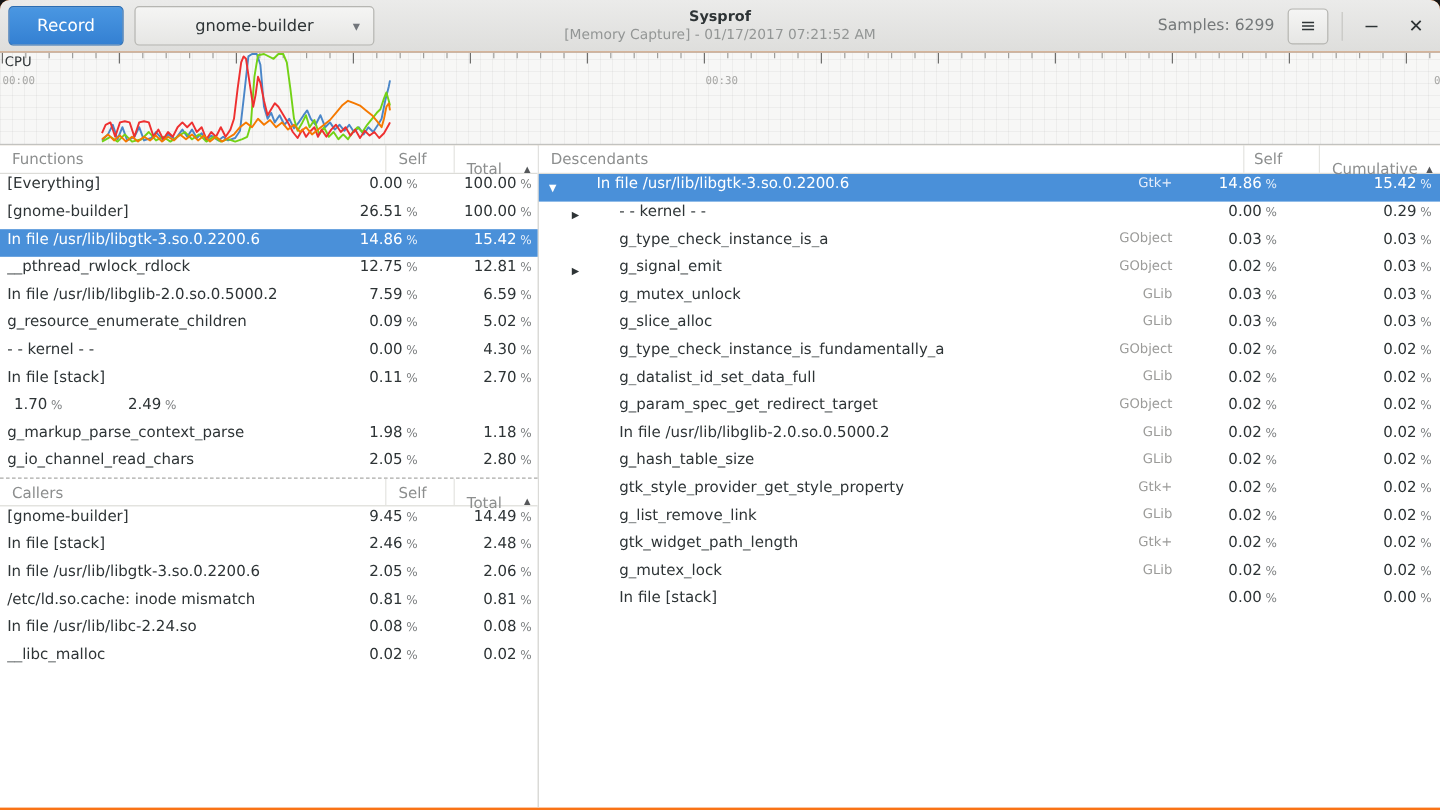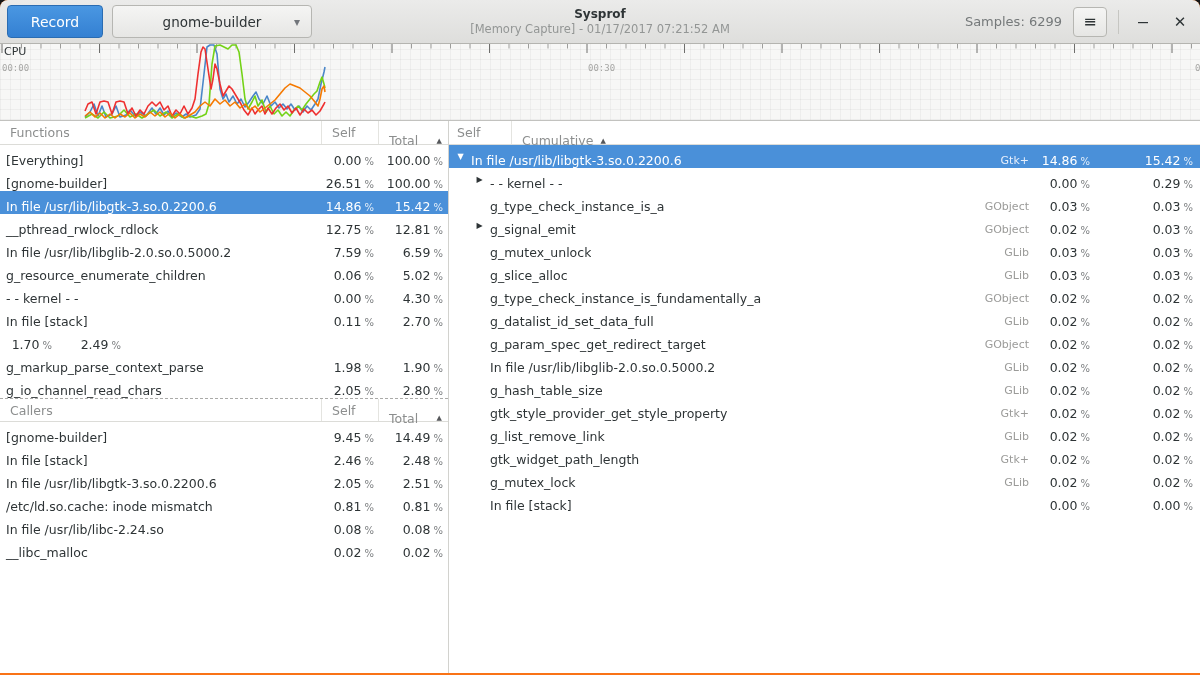--- a/index.html
+++ b/index.html
@@ -38,21 +38,21 @@
   .main { display:flex; height:552px; background:#fff; }
   .pane-left { width:449px; border-right:1px solid #d2d2ce; display:flex; flex-direction:column; }
   .pane-right { flex:1; display:flex; flex-direction:column; }
   .thead { display:flex; height:24px; align-items:stretch; border-bottom:1px solid #dcdcd8; flex:none; background:#fff; }
   .callers .thead { border-top:1px dashed #aaaaa8; }
   .th { font-size:12.5px; color:#8c8e8e; padding-left:10px; display:flex; align-items:center; border-right:1px solid #e4e4e0; }
   .th.name { flex:1; }
   .th:last-child { border-right:none;margin-top:16px; }
   .sort-arrow { margin-left:auto; margin-right:6px; font-size:7px; color:#55575a; }
   .rows { flex:none; }
-  .row { display:flex; height:23px; align-items:flex-end; font-size:12.5px; color:#2e3436; }
+  .row { display:flex; height:23px; align-items:flex-start; font-size:12.5px; color:#2e3436;gap:26px; }
   .row .name { flex:1; padding-left:6px; white-space:nowrap; overflow:hidden; }
   .val { display:flex; justify-content:flex-end; align-items:baseline; padding-right:5px; white-space:nowrap; }
   .pct { font-size:10px; color:#7c7f80; margin-left:3px; }
   .pane-left .self  { width:57px; }
   .pane-left .total { width:69px; }
   .pane-right .self { width:63px; }
   .pane-right .val.self { padding-right:10px; }
   .pane-right .cum  { width:100px; }
   .pane-right .val.cum { padding-right:7px; }
   .pane-right .th.self { padding-left:8px; }
@@ -241,21 +241,21 @@
                 <span class="pct">%</span>
     </span>
     <span class="val total">
       <span class="num">6.59</span>
                 <span class="pct">%</span>
     </span>
   </div>
             <div class="row">
     <span class="name">g_resource_enumerate_children</span>
     <span class="val self">
-      <span class="num">0.06</span>
+      <span class="num">0.09</span>
                 <span class="pct">%</span>
     </span>
     <span class="val total">
       <span class="num">5.02</span>
                 <span class="pct">%</span>
     </span>
   </div>
             <div class="row">
     <span class="name">- - kernel - -</span>
     <span class="val self">
@@ -288,21 +288,21 @@
                 <span class="pct">%</span>
     </span>
   </div>
             <div class="row">
     <span class="name">g_markup_parse_context_parse</span>
     <span class="val self">
       <span class="num">1.98</span>
                 <span class="pct">%</span>
     </span>
     <span class="val total">
-      <span class="num">1.90</span>
+      <span class="num">1.18</span>
                 <span class="pct">%</span>
     </span>
   </div>
             <div class="row">
     <span class="name">g_io_channel_read_chars</span>
     <span class="val self">
       <span class="num">2.05</span>
                 <span class="pct">%</span>
     </span>
     <span class="val total">
@@ -344,21 +344,21 @@
                 <span class="pct">%</span>
     </span>
   </div>
             <div class="row">
     <span class="name">In file /usr/lib/libgtk-3.so.0.2200.6</span>
     <span class="val self">
       <span class="num">2.05</span>
                 <span class="pct">%</span>
     </span>
     <span class="val total">
-      <span class="num">2.51</span>
+      <span class="num">2.06</span>
                 <span class="pct">%</span>
     </span>
   </div>
             <div class="row">
     <span class="name">/etc/ld.so.cache: inode mismatch</span>
     <span class="val self">
       <span class="num">0.81</span>
                 <span class="pct">%</span>
     </span>
     <span class="val total">
@@ -388,20 +388,21 @@
                 <span class="pct">%</span>
     </span>
   </div>
           </div>
       </div>
     </div>
 
     <div class="pane-right">
       <div class="descendants">
         <div class="thead">
+          <div class="th name">Descendants</div>
           <div class="th self">Self</div>
           <div class="th cum">
             <span>Cumulative</span>
             <span class="sort-arrow">▲</span>
           </div>
         </div>
         <div class="rows">
             <div class="row drow selected lvl0">
     <span class="expander">▼</span>
     <span class="namewrap">

